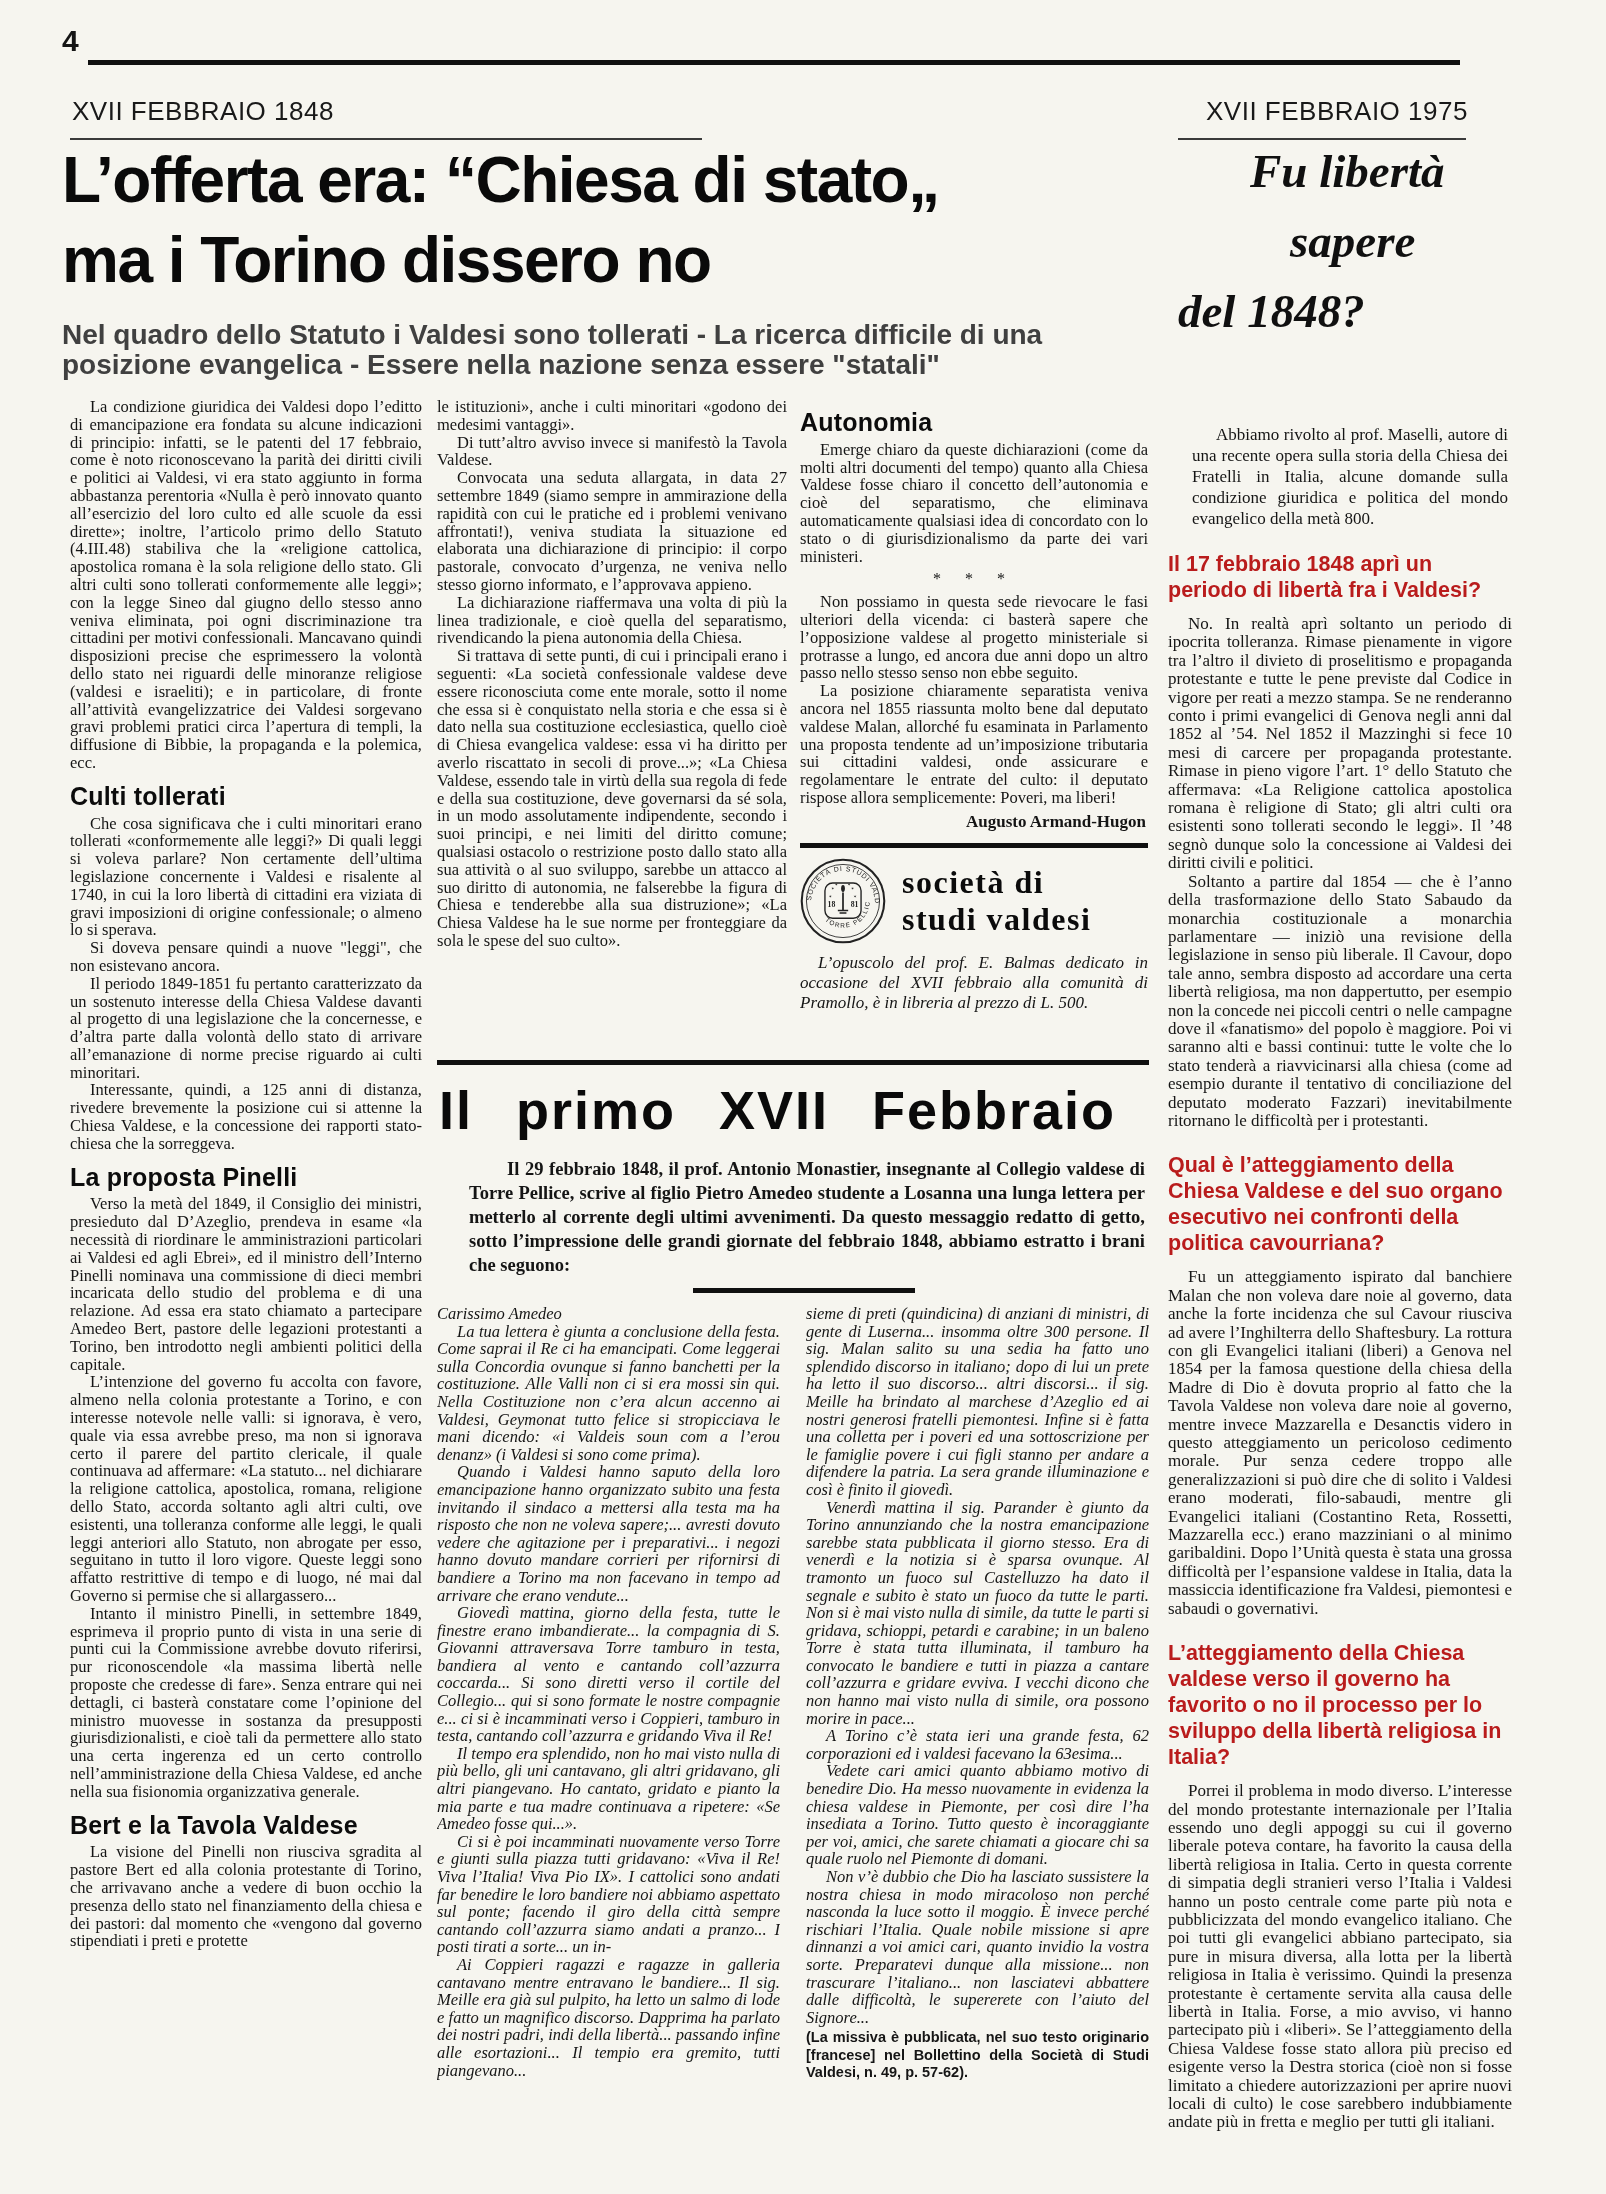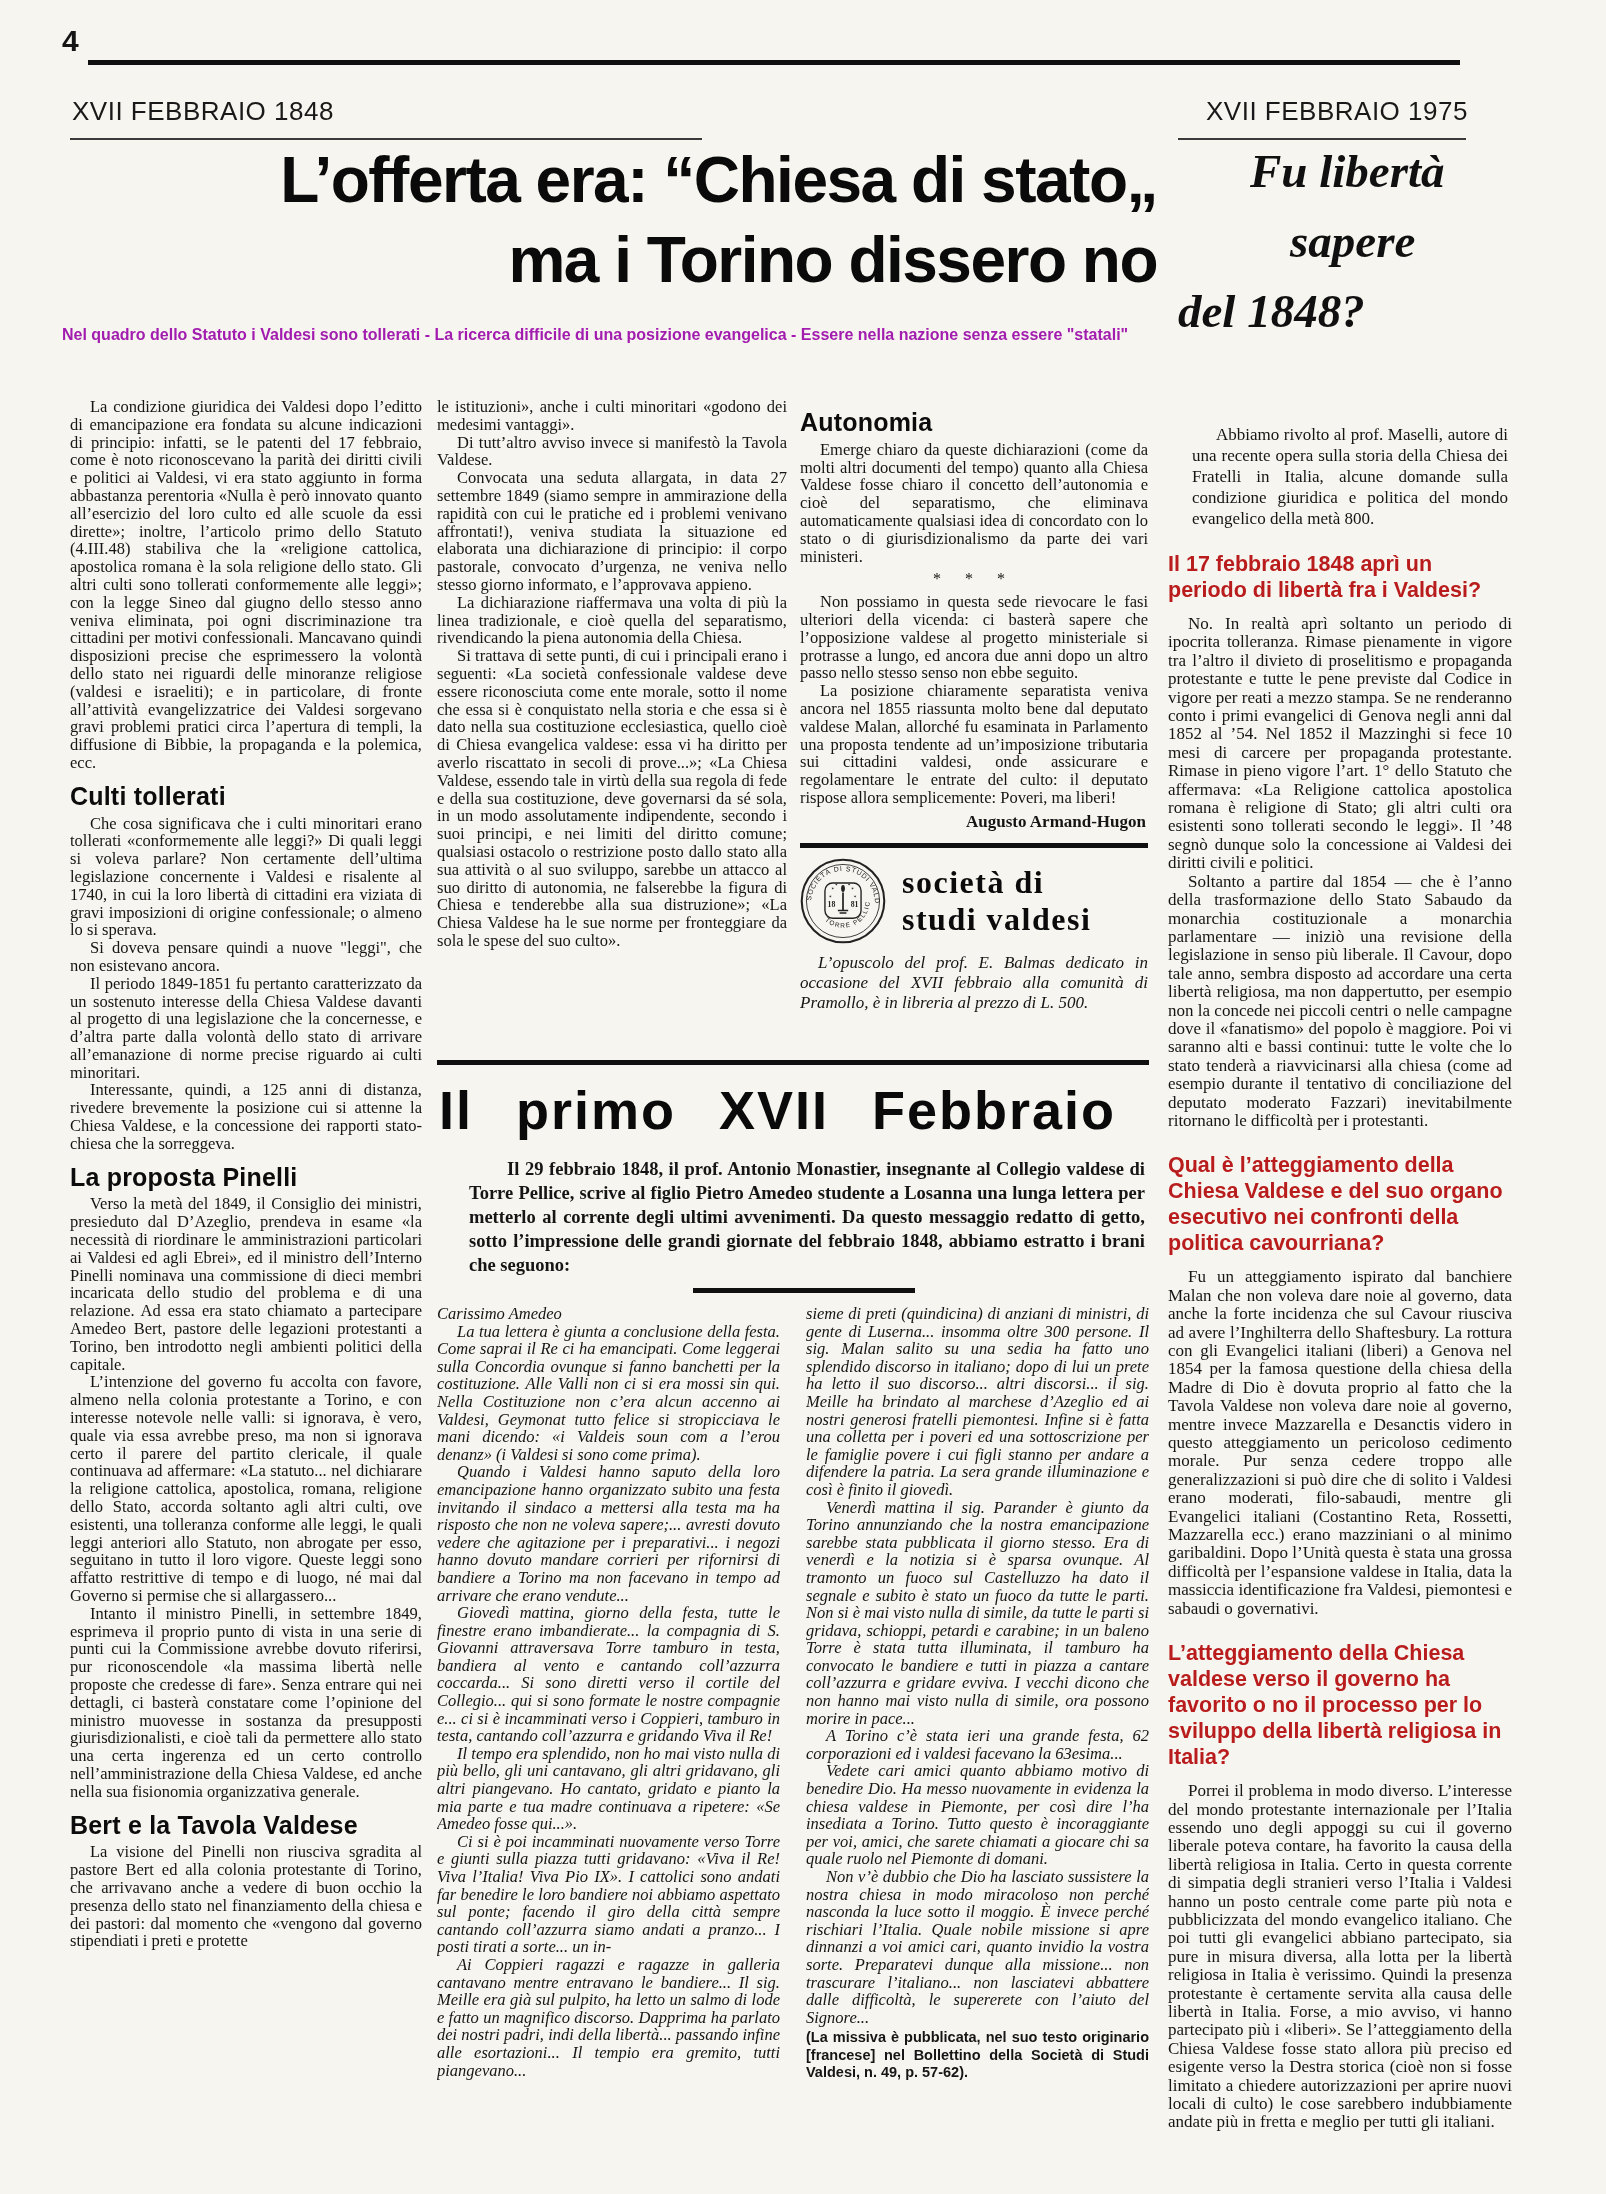--- a/index.html
+++ b/index.html
@@ -13,32 +13,32 @@
   .kicker{position:absolute;top:96px;font-family:"Liberation Sans",sans-serif;font-size:26px;
           letter-spacing:.5px;color:#191919;}
   .kicker-left{left:72px;}
   .kicker-right{left:1206px;}
   .kicker-rule-left{position:absolute;left:70px;top:138px;width:632px;height:2px;background:#3a3a3a;}
   .kicker-rule-right{position:absolute;left:1178px;top:138px;width:288px;height:2px;background:#3a3a3a;}
 
   
   .main-headline{position:absolute;left:62px;top:140px;width:1095px;margin:0;
                  font-family:"Liberation Sans",sans-serif;font-weight:bold;font-size:64px;
-                 line-height:80px;letter-spacing:-1.5px;color:#0a0a0a;text-align:right;}
+                 line-height:80px;letter-spacing:-1.5px;color:#0a0a0a;}
   .main-headline span{display:block;}
   .fu-headline{position:absolute;left:1162px;top:146px;width:430px;margin:0;
                font-family:"Liberation Serif",serif;font-style:italic;font-weight:bold;
                font-size:47px;line-height:50px;color:#101010;}
   .fu-headline span{display:block;}
   .fu-l1{margin-left:88px;}
   .fu-l2{margin-left:128px;margin-top:20px;}
   .fu-l3{margin-left:16px;margin-top:20px;}
   .subtitle{position:absolute;left:62px;top:320px;width:1090px;margin:0;
-            font-family:"Liberation Sans",sans-serif;font-weight:bold;font-size:16px;
-            line-height:30px;color:#a21caf;}
+            font-family:"Liberation Sans",sans-serif;font-weight:bold;font-size:28px;
+            line-height:30px;color:#404040;}
 
   
   .col{position:absolute;top:398px;text-align:justify;font-size:16.5px;line-height:17.8px;}
   #col1{left:70px;width:352px;height:1796px;overflow:hidden;}
   #col2{left:437px;width:350px;height:670px;overflow:hidden;}
   #col3{left:800px;width:348px;height:670px;overflow:hidden;}
 
   .b-para{margin:0;text-indent:20px;}
   .b-para-flush{margin:0;}
   h3.b-heading{font-family:"Liberation Sans",sans-serif;font-size:25px;margin:16px 0 9px 0;

